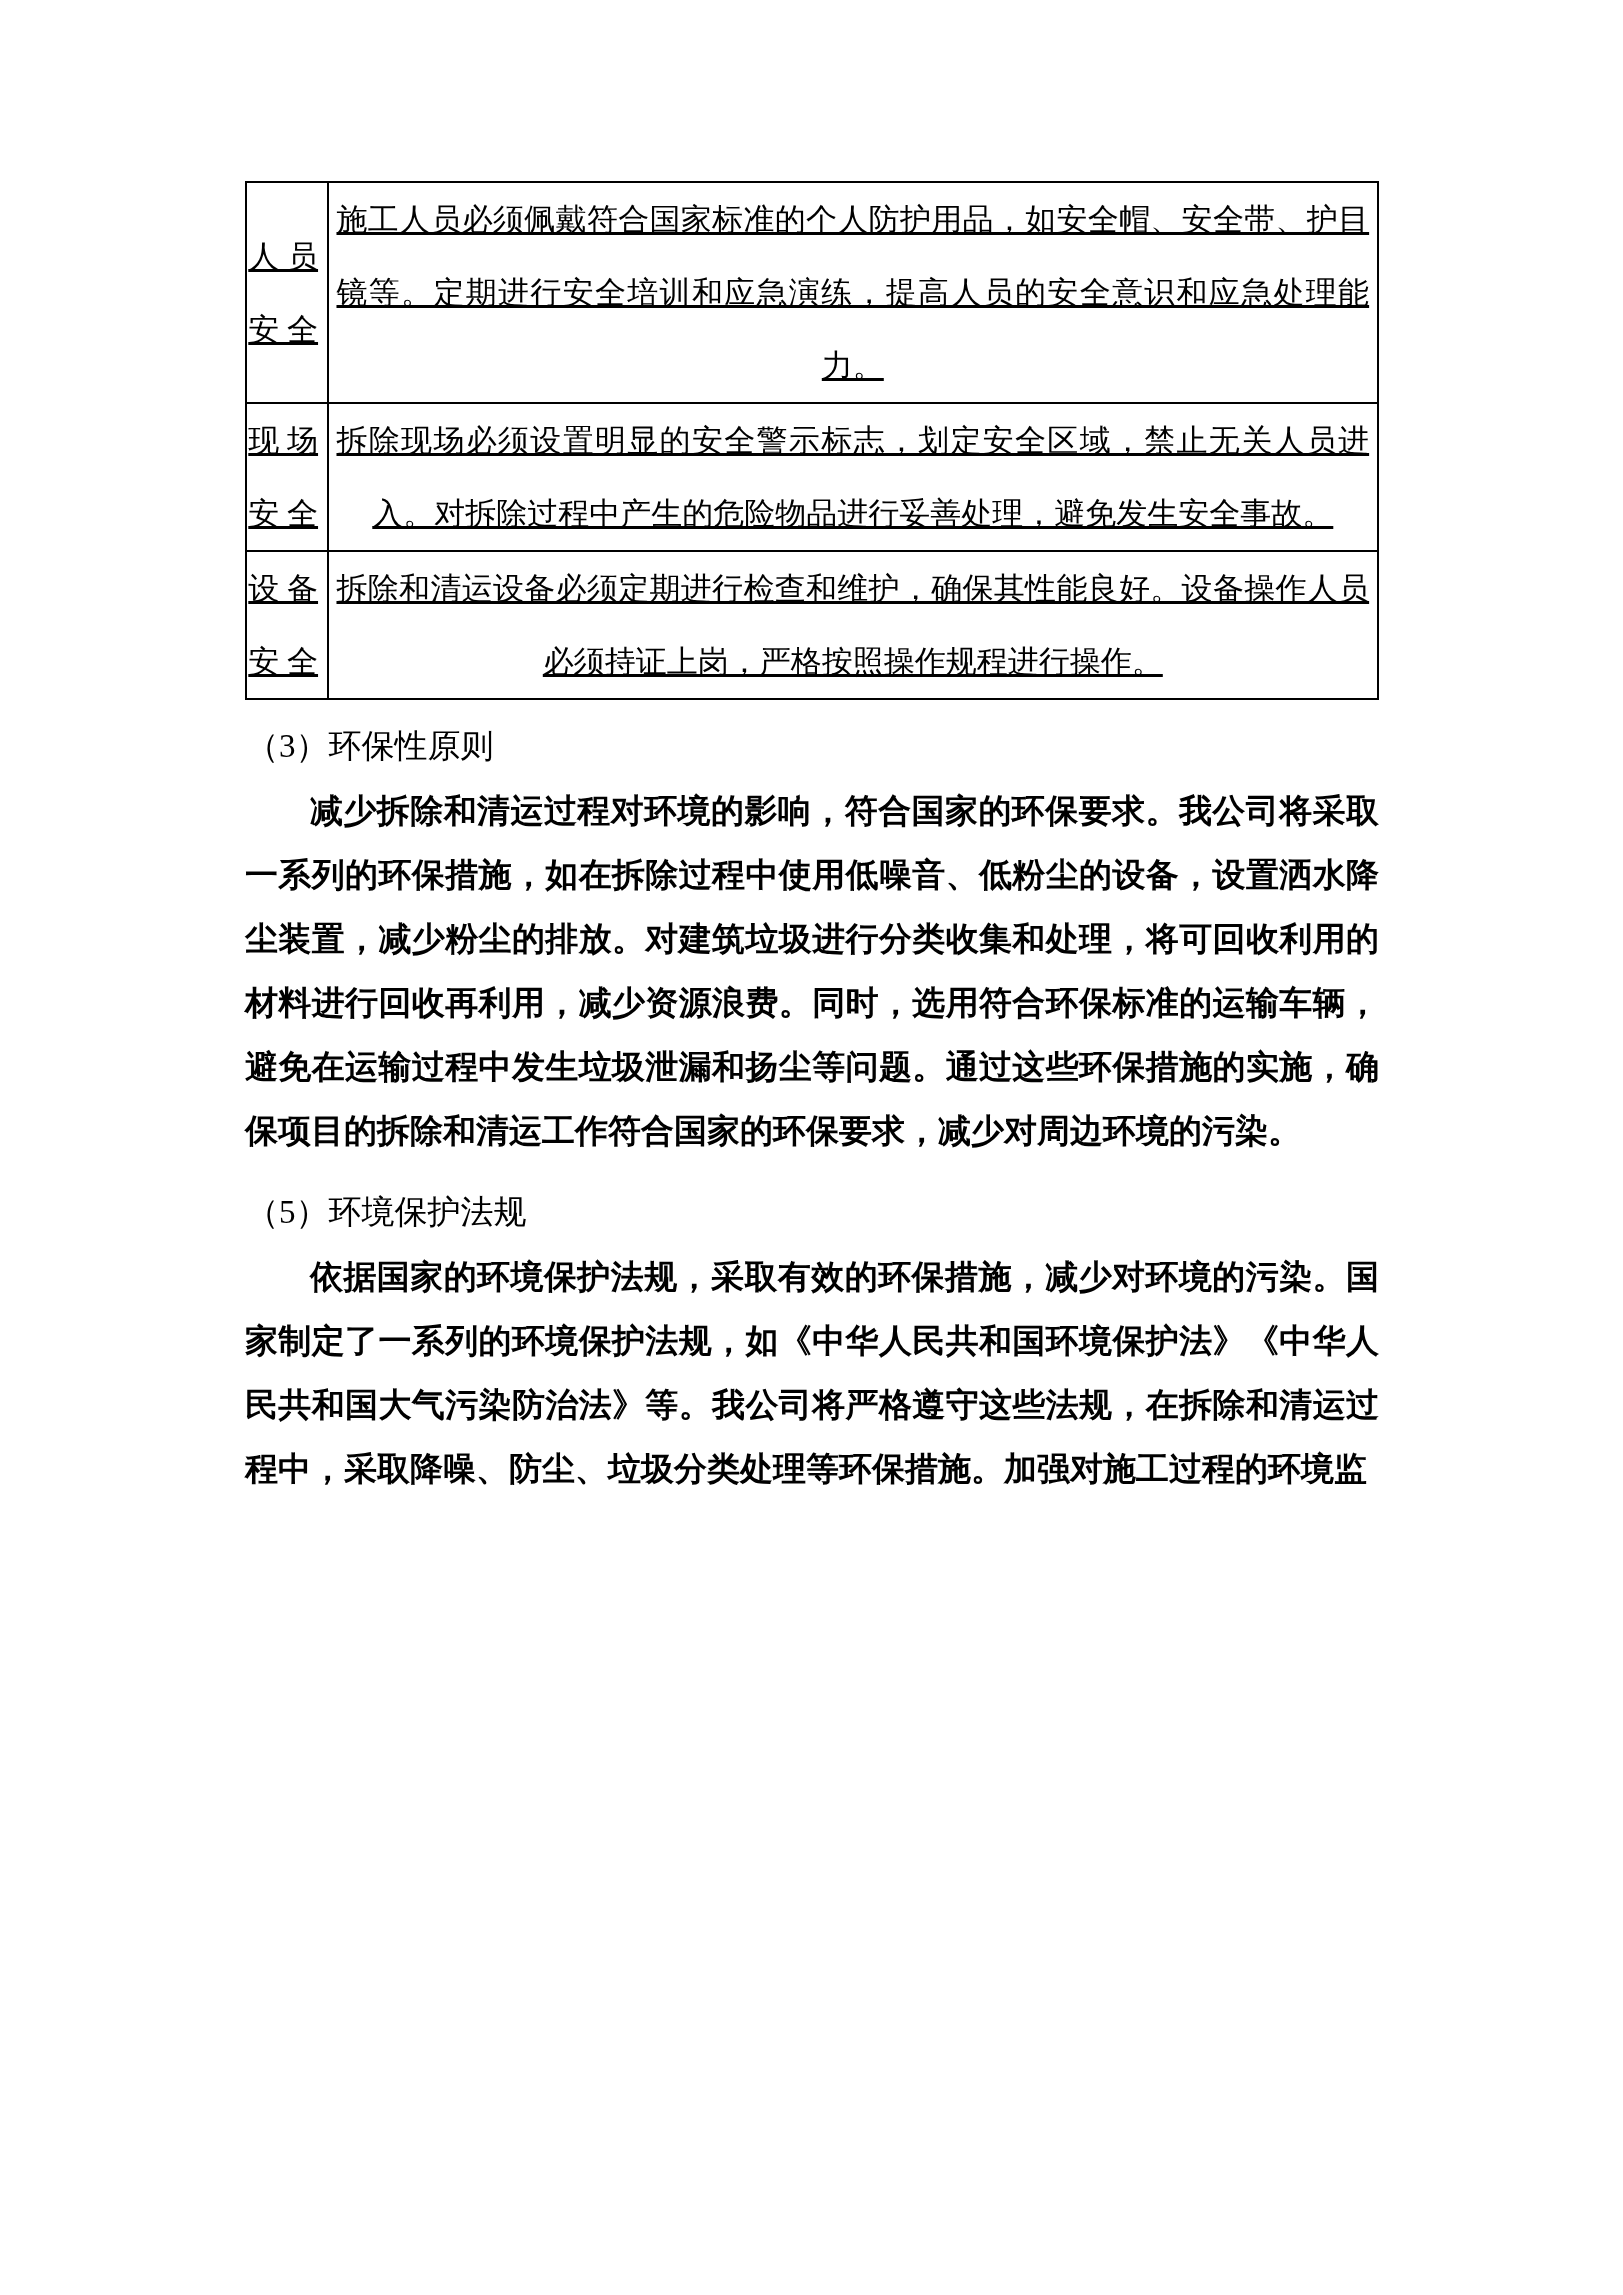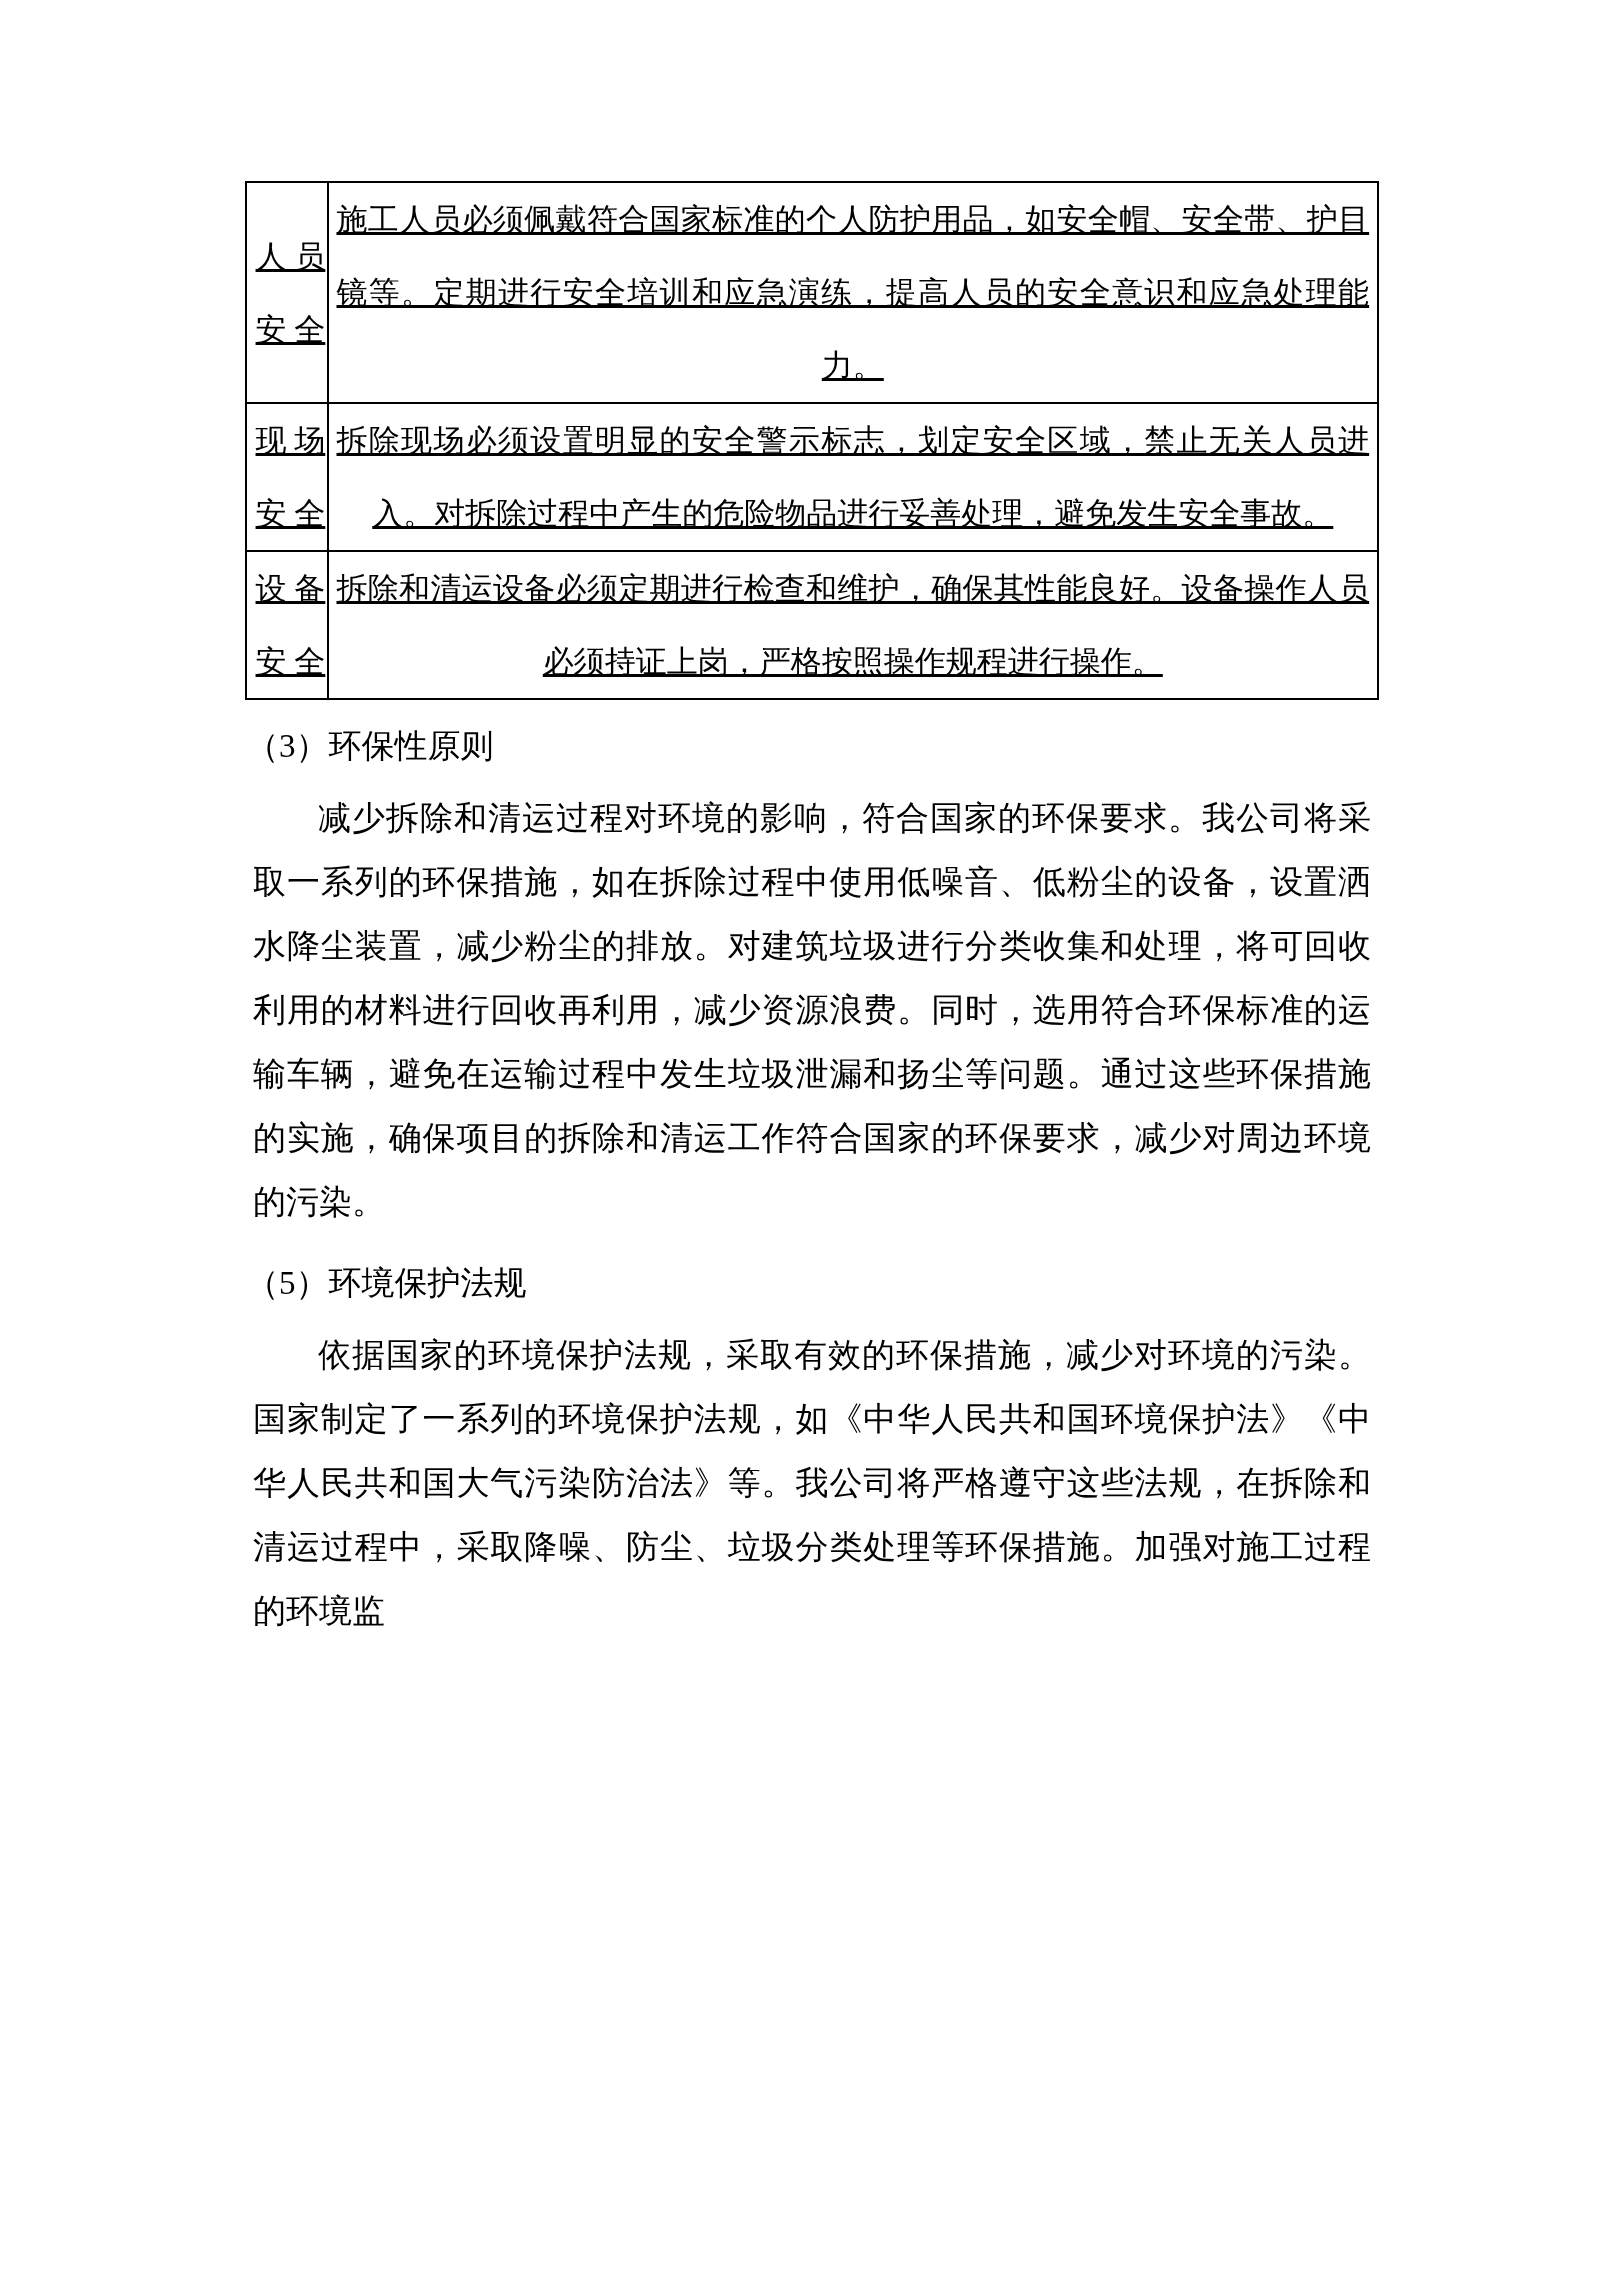--- a/index.html
+++ b/index.html
@@ -29,21 +29,21 @@
   }
   table.safety-table td {
     border: 2.6px solid #000000;
     vertical-align: middle;
     font-size: 31px;
     line-height: 73px;
     text-decoration: underline;
   }
   td.row-head {
     width: 77px;
-    text-align: right;
+    text-align: left;
     padding: 0 1.3px;
   }
   td.row-head .head-line {
     white-space: nowrap;
   }
   td.row-body {
     padding: 0 7.9px;
     text-align: justify;
     text-align-last: center;
     text-justify: inter-ideograph;
@@ -55,24 +55,25 @@
   }
   .heading.first-after-table {
     margin-top: 14.4px;
   }
   .heading.gap-before {
     margin-top: 17px;
   }
   .para {
     font-size: 33px;
     line-height: 64px;
-    margin: 8px;
+    margin: 0;
     text-align: justify;
     text-justify: inter-ideograph;
     text-indent: 65px;
+    font-weight: bold;
   }
 </style>
 </head>
 <body>
 
 <div class="page">
   <div class="content">
 
     <table class="safety-table">
       <tbody>

